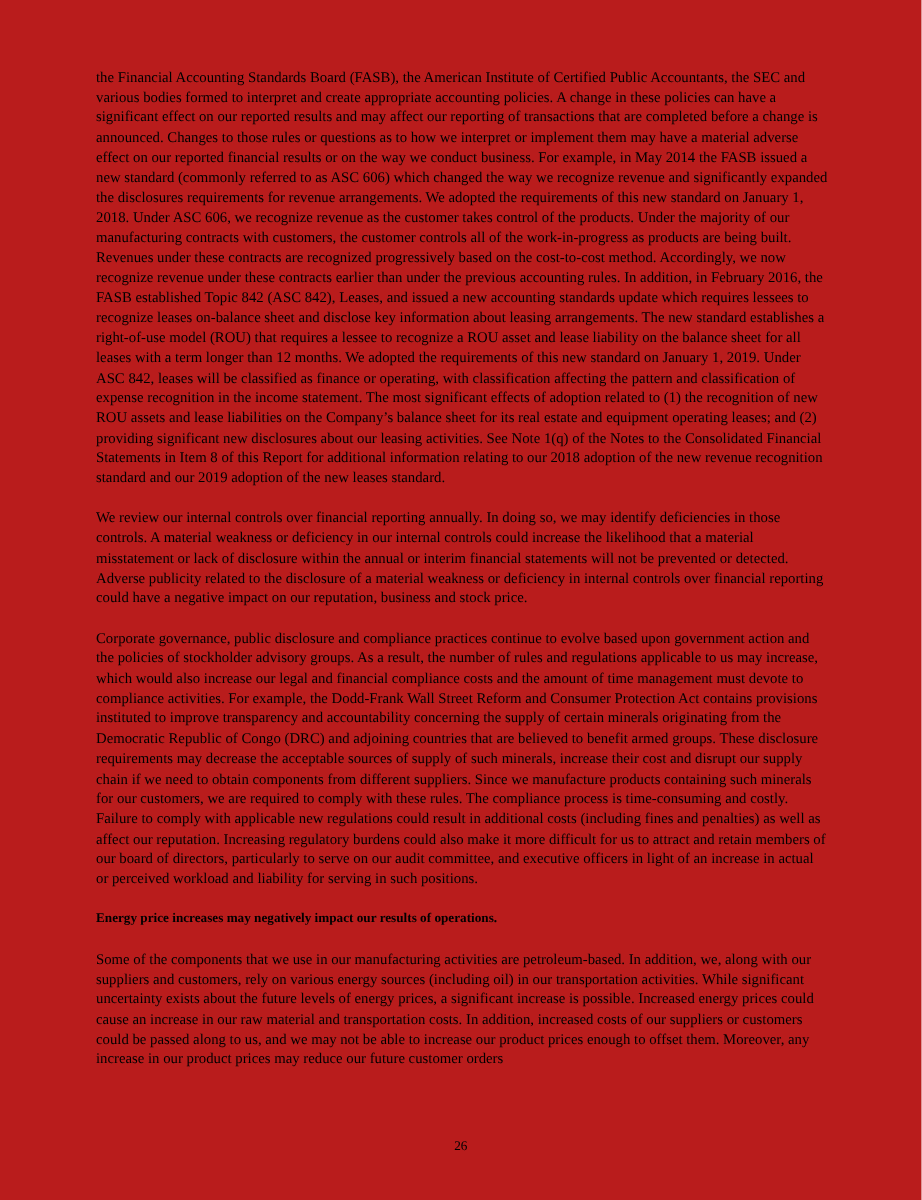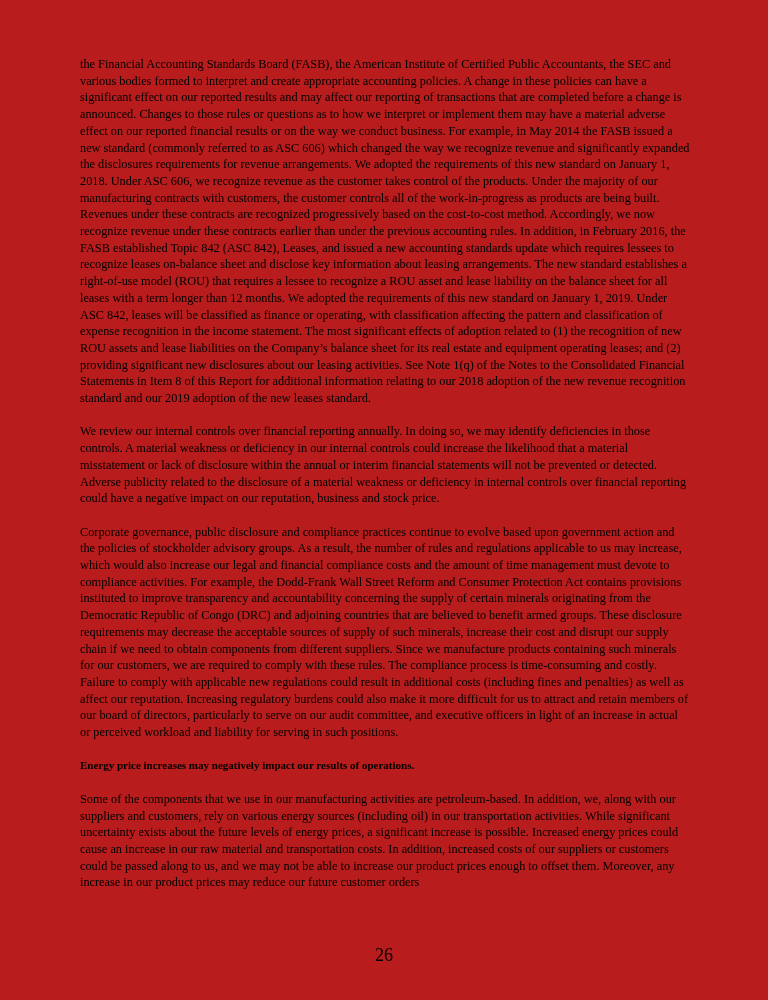--- a/index.html
+++ b/index.html
@@ -30,21 +30,21 @@
     line-height: 16.7px;
     font-weight: bold;
     margin: 0 0 16.7px 0;
   }
   .page-number {
     position: absolute;
     bottom: 36px;
     left: 0;
     right: 0;
     text-align: center;
-    font-size: 18px;
+    font-size: 11px;
   }
 </style>
 </head>
 <body>
 
 <div class="page">
   <div class="content">
     <p>the Financial Accounting Standards Board (FASB), the American Institute of Certified Public Accountants, the SEC and various bodies formed to interpret and create appropriate accounting policies. A change in these policies can have a significant effect on our reported results and may affect our reporting of transactions that are completed before a change is announced. Changes to those rules or questions as to how we interpret or implement them may have a material adverse effect on our reported financial results or on the way we conduct business. For example, in May 2014 the FASB issued a new standard (commonly referred to as ASC 606) which changed the way we recognize revenue and significantly expanded the disclosures requirements for revenue arrangements. We adopted the requirements of this new standard on January 1, 2018. Under ASC 606, we recognize revenue as the customer takes control of the products. Under the majority of our manufacturing contracts with customers, the customer controls all of the work-in-progress as products are being built. Revenues under these contracts are recognized progressively based on the cost-to-cost method. Accordingly, we now recognize revenue under these contracts earlier than under the previous accounting rules. In addition, in February 2016, the FASB established Topic 842 (ASC 842), Leases, and issued a new accounting standards update which requires lessees to recognize leases on-balance sheet and disclose key information about leasing arrangements. The new standard establishes a right-of-use model (ROU) that requires a lessee to recognize a ROU asset and lease liability on the balance sheet for all leases with a term longer than 12 months. We adopted the requirements of this new standard on January 1, 2019. Under ASC 842, leases will be classified as finance or operating, with classification affecting the pattern and classification of expense recognition in the income statement. The most significant effects of adoption related to (1) the recognition of new ROU assets and lease liabilities on the Company’s balance sheet for its real estate and equipment operating leases; and (2) providing significant new disclosures about our leasing activities. See Note 1(q) of the Notes to the Consolidated Financial Statements in Item 8 of this Report for additional information relating to our 2018 adoption of the new revenue recognition standard and our 2019 adoption of the new leases standard.</p>
     <p>We review our internal controls over financial reporting annually. In doing so, we may identify deficiencies in those controls. A material weakness or deficiency in our internal controls could increase the likelihood that a material misstatement or lack of disclosure within the annual or interim financial statements will not be prevented or detected. Adverse publicity related to the disclosure of a material weakness or deficiency in internal controls over financial reporting could have a negative impact on our reputation, business and stock price.</p>
     <p>Corporate governance, public disclosure and compliance practices continue to evolve based upon government action and the policies of stockholder advisory groups. As a result, the number of rules and regulations applicable to us may increase, which would also increase our legal and financial compliance costs and the amount of time management must devote to compliance activities. For example, the Dodd-Frank Wall Street Reform and Consumer Protection Act contains provisions instituted to improve transparency and accountability concerning the supply of certain minerals originating from the Democratic Republic of Congo (DRC) and adjoining countries that are believed to benefit armed groups. These disclosure requirements may decrease the acceptable sources of supply of such minerals, increase their cost and disrupt our supply chain if we need to obtain components from different suppliers. Since we manufacture products containing such minerals for our customers, we are required to comply with these rules. The compliance process is time-consuming and costly. Failure to comply with applicable new regulations could result in additional costs (including fines and penalties) as well as affect our reputation. Increasing regulatory burdens could also make it more difficult for us to attract and retain members of our board of directors, particularly to serve on our audit committee, and executive officers in light of an increase in actual or perceived workload and liability for serving in such positions.</p>

